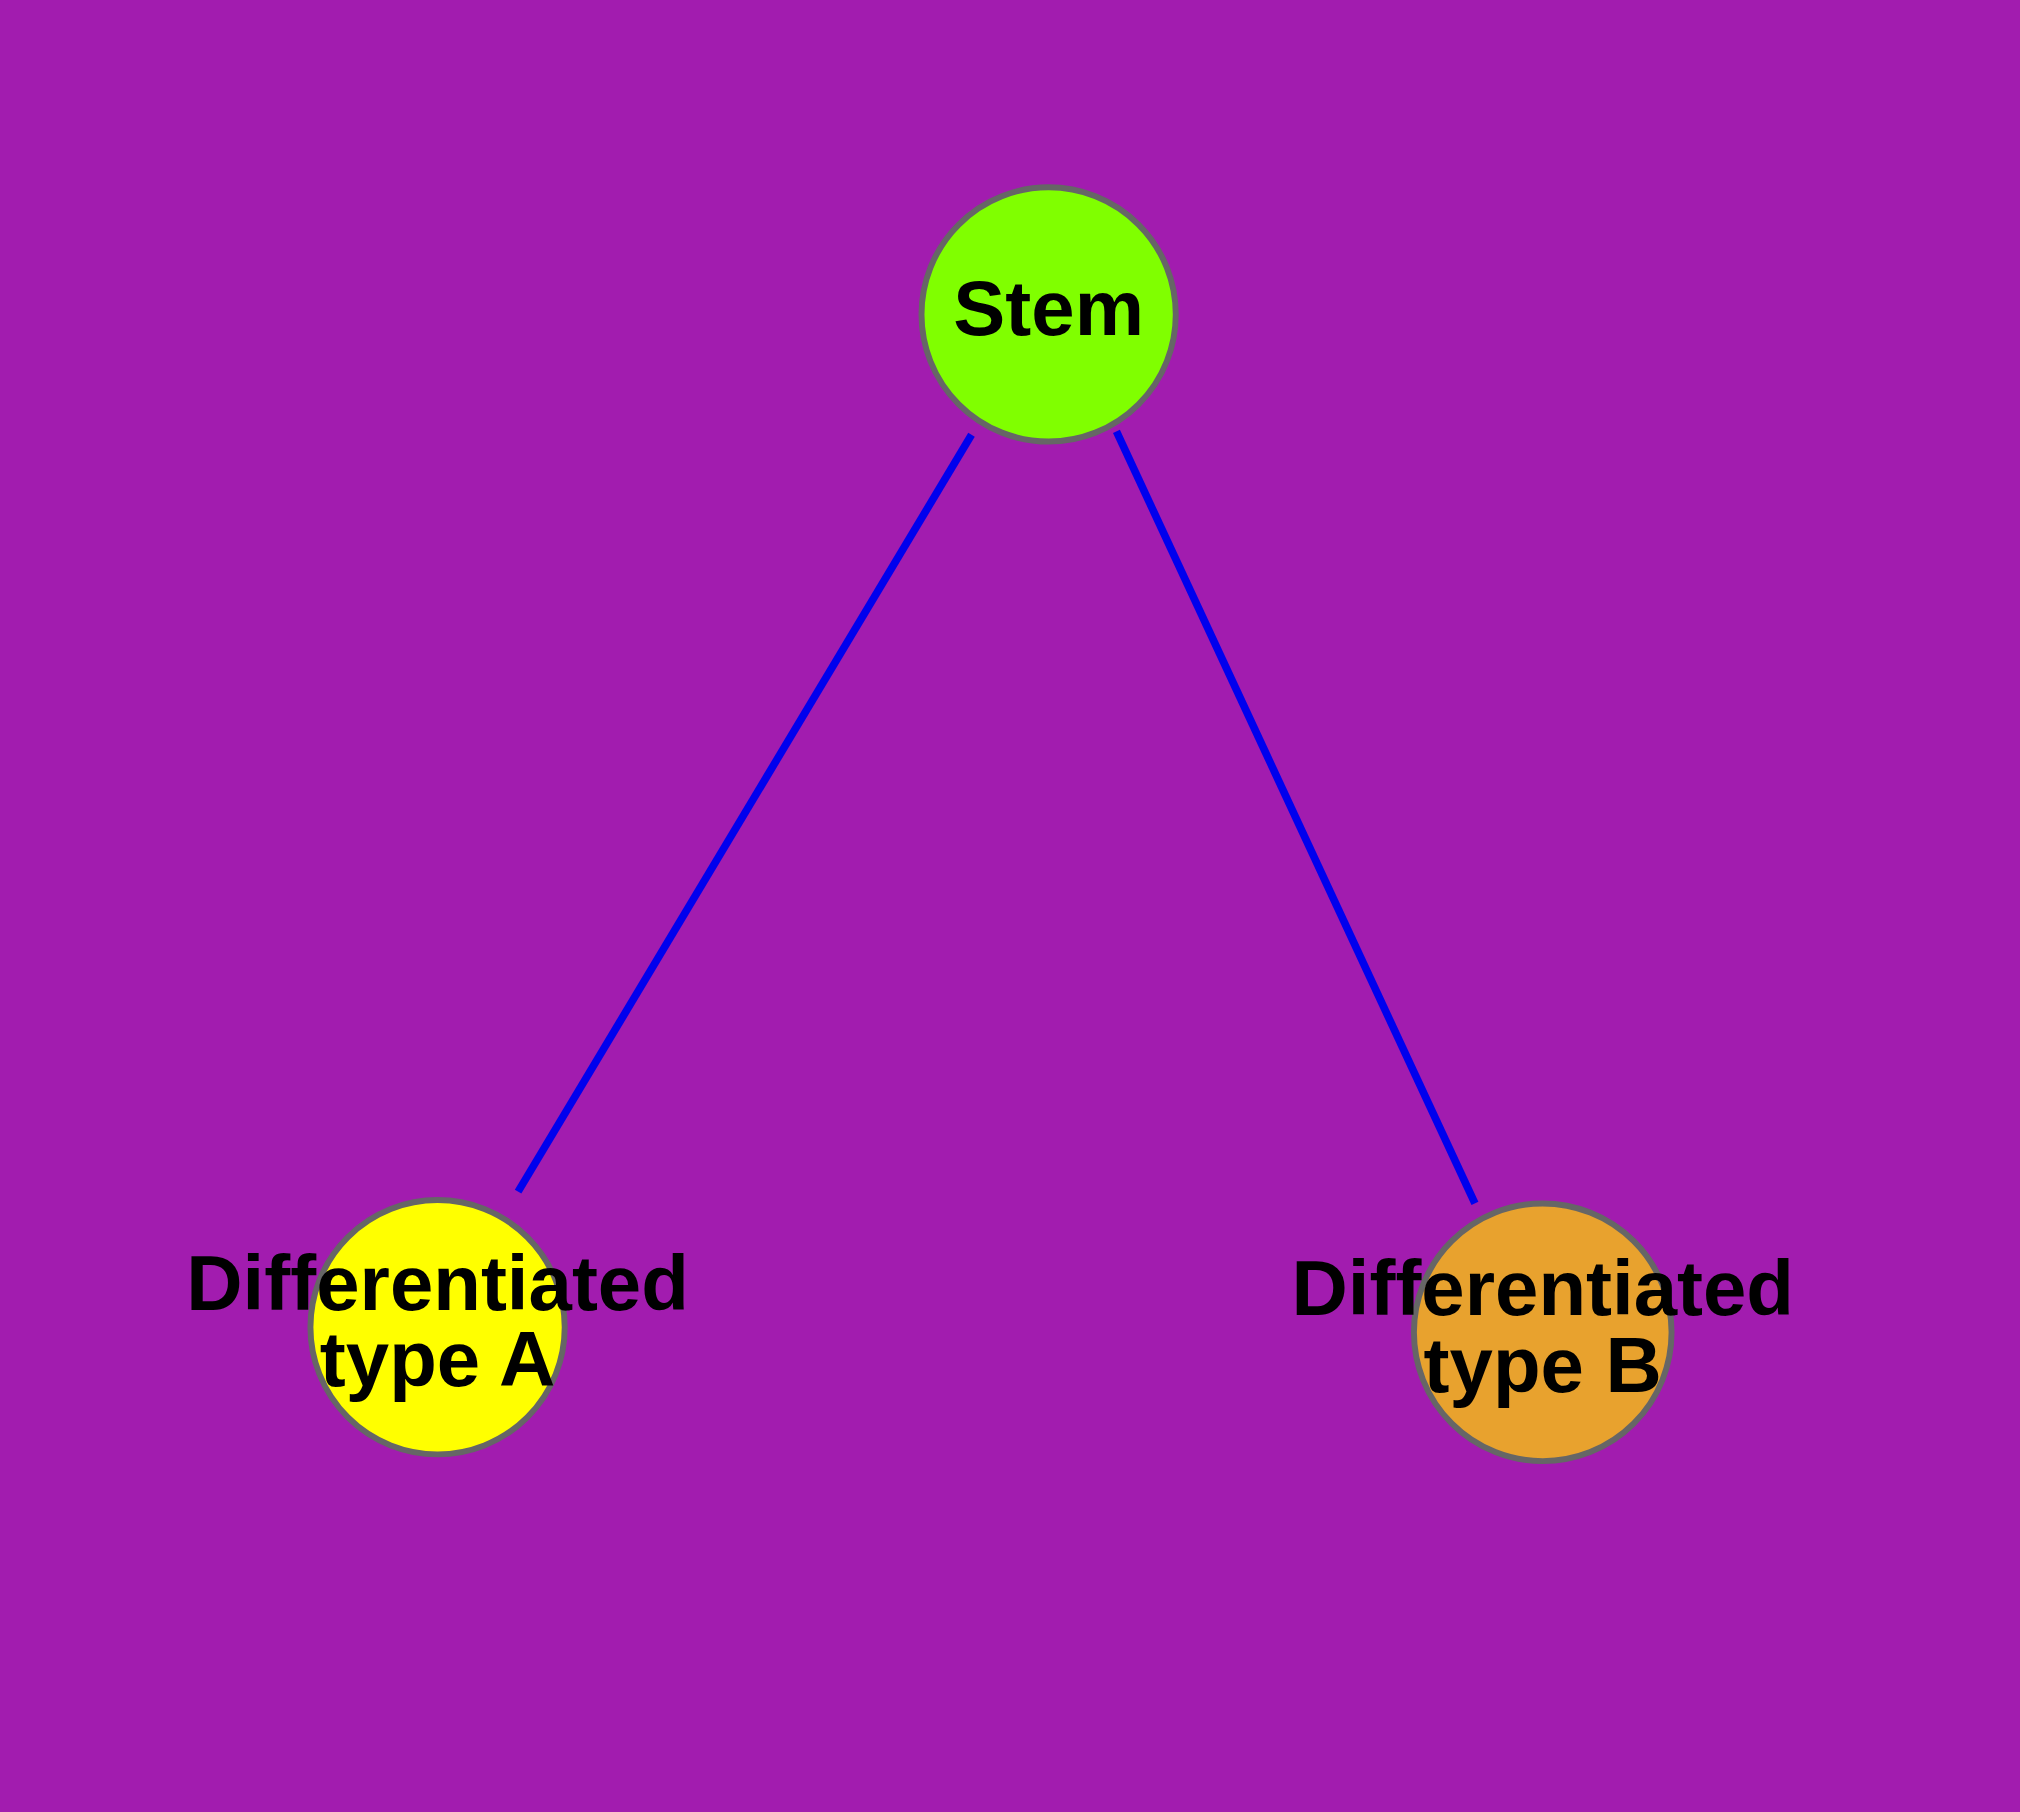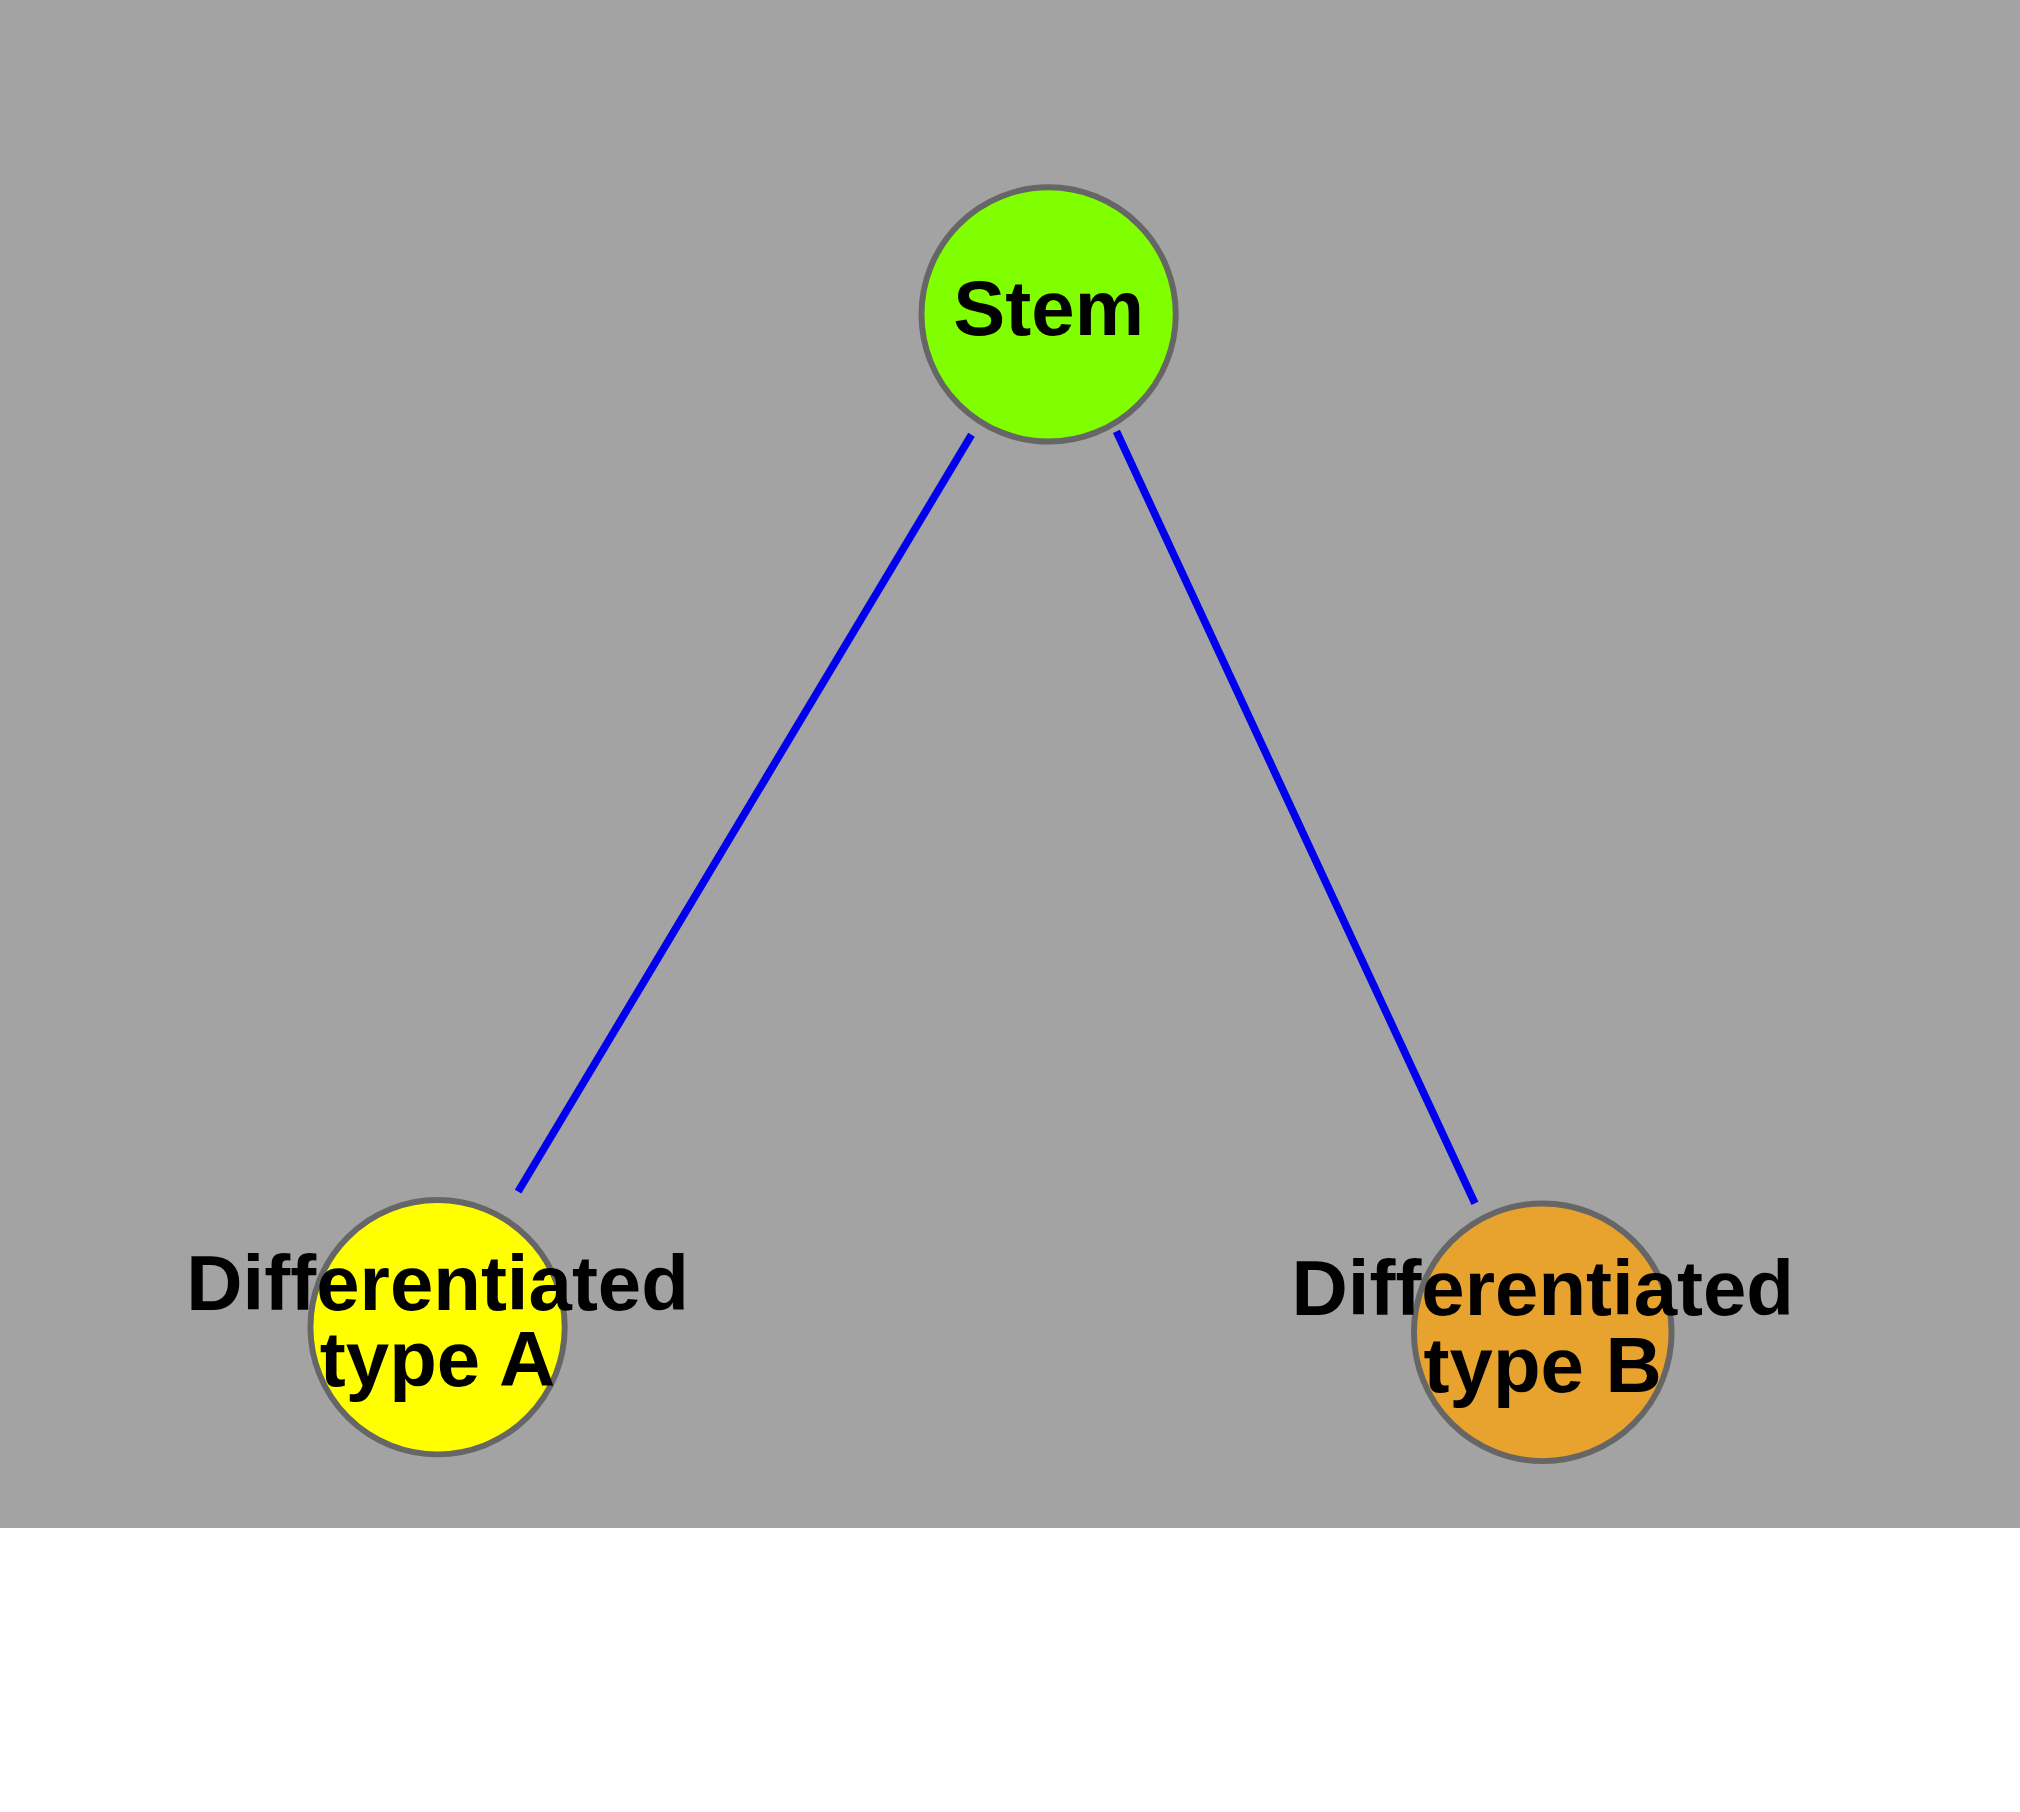--- a/index.html
+++ b/index.html
@@ -3,22 +3,22 @@
 <meta charset="utf-8">
 <style>
   html, body {
     margin: 0;
     padding: 0;
     background: #ffffff;
   }
   #canvas {
     position: relative;
     width: 2021px;
-    height: 1528px;
-    background: #a3a3a3;
+    height: 1812px;
+    background: #a21caf;
     overflow: hidden;
     font-family: "Liberation Sans", sans-serif;
   }
   #graph-svg {
     position: absolute;
     left: 0;
     top: 0;
     width: 2021px;
     height: 1812px;
   }

